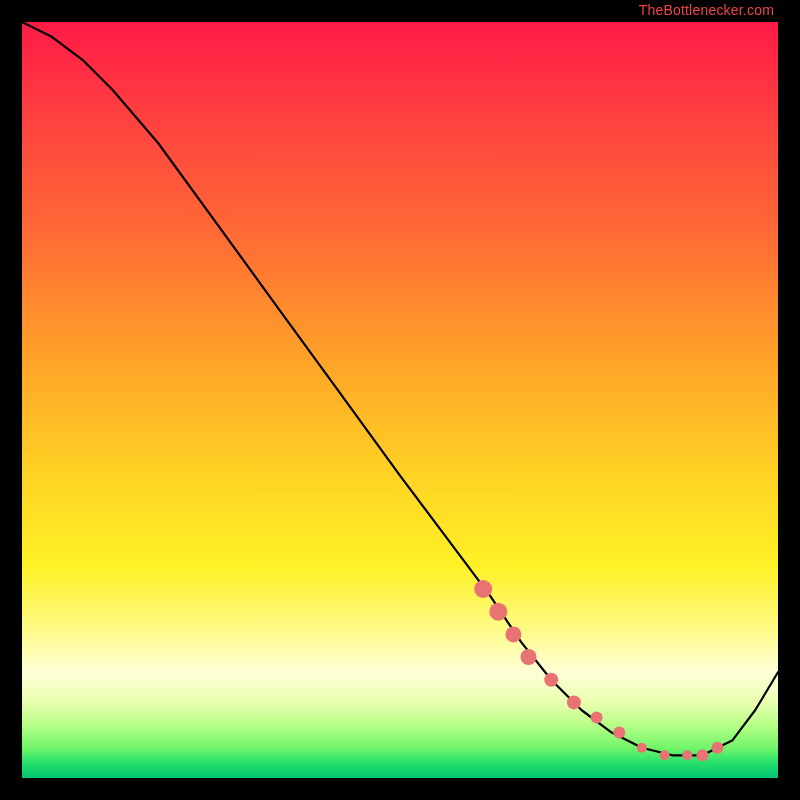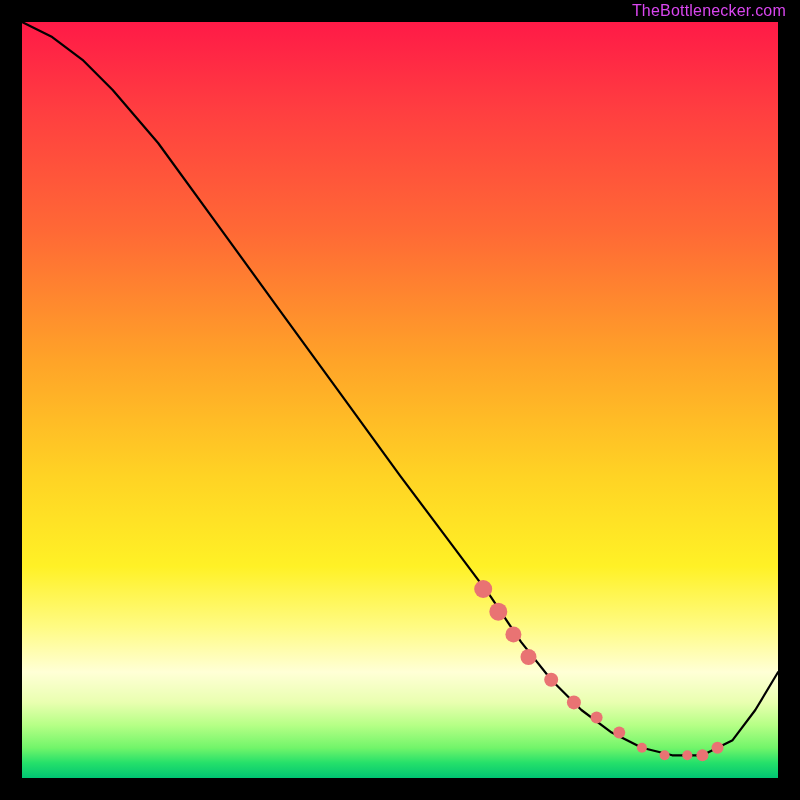--- a/index.html
+++ b/index.html
@@ -37,23 +37,23 @@
       #e9ffb0 90%,
       #b6ff86 93%,
       #72f56a 96%,
       #25e06a 98%,
       #00c472 100%
     );
   }
   .attribution {
     position: absolute;
     top: 2px;
-    right: 14px;
-    color: #d946ef;
-    font-size: 16px;
+    right: 26px;
+    color: #ef4444;
+    font-size: 14px;
     letter-spacing: 0.2px;
     user-select: none;
   }
   svg.overlay {
     position: absolute;
     left: 0;
     top: 0;
     width: 756px;
     height: 756px;
   }

